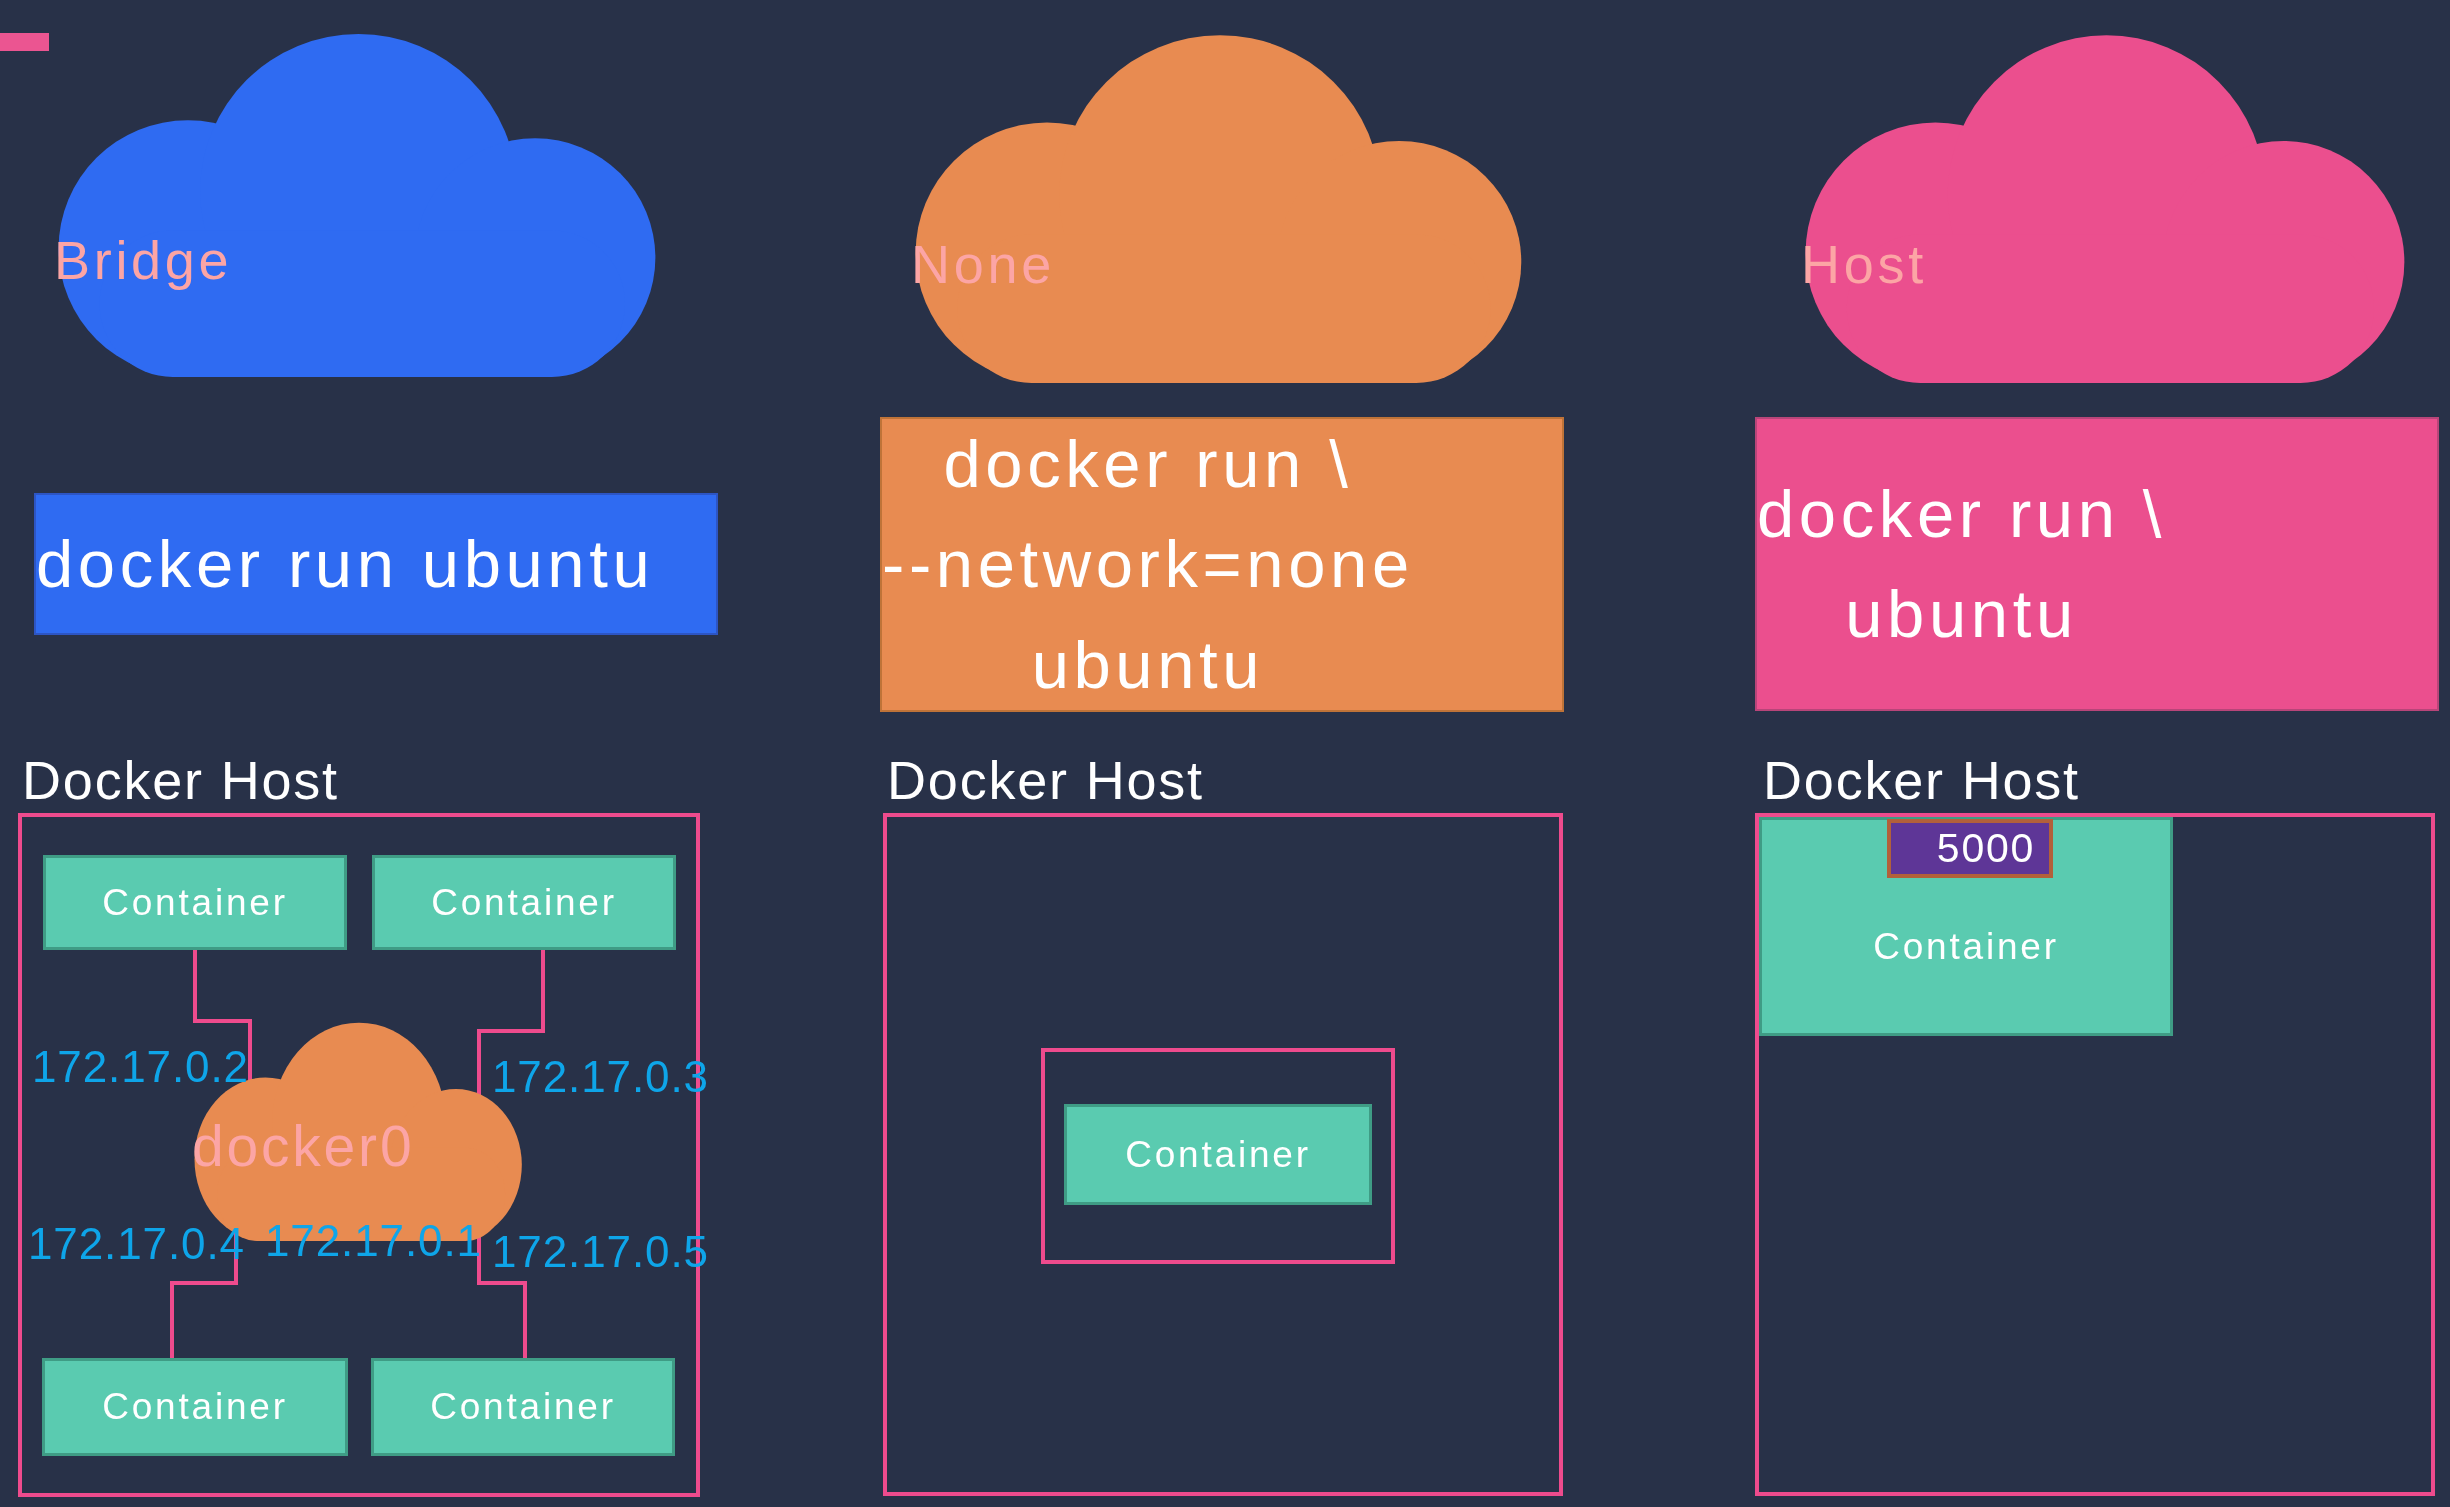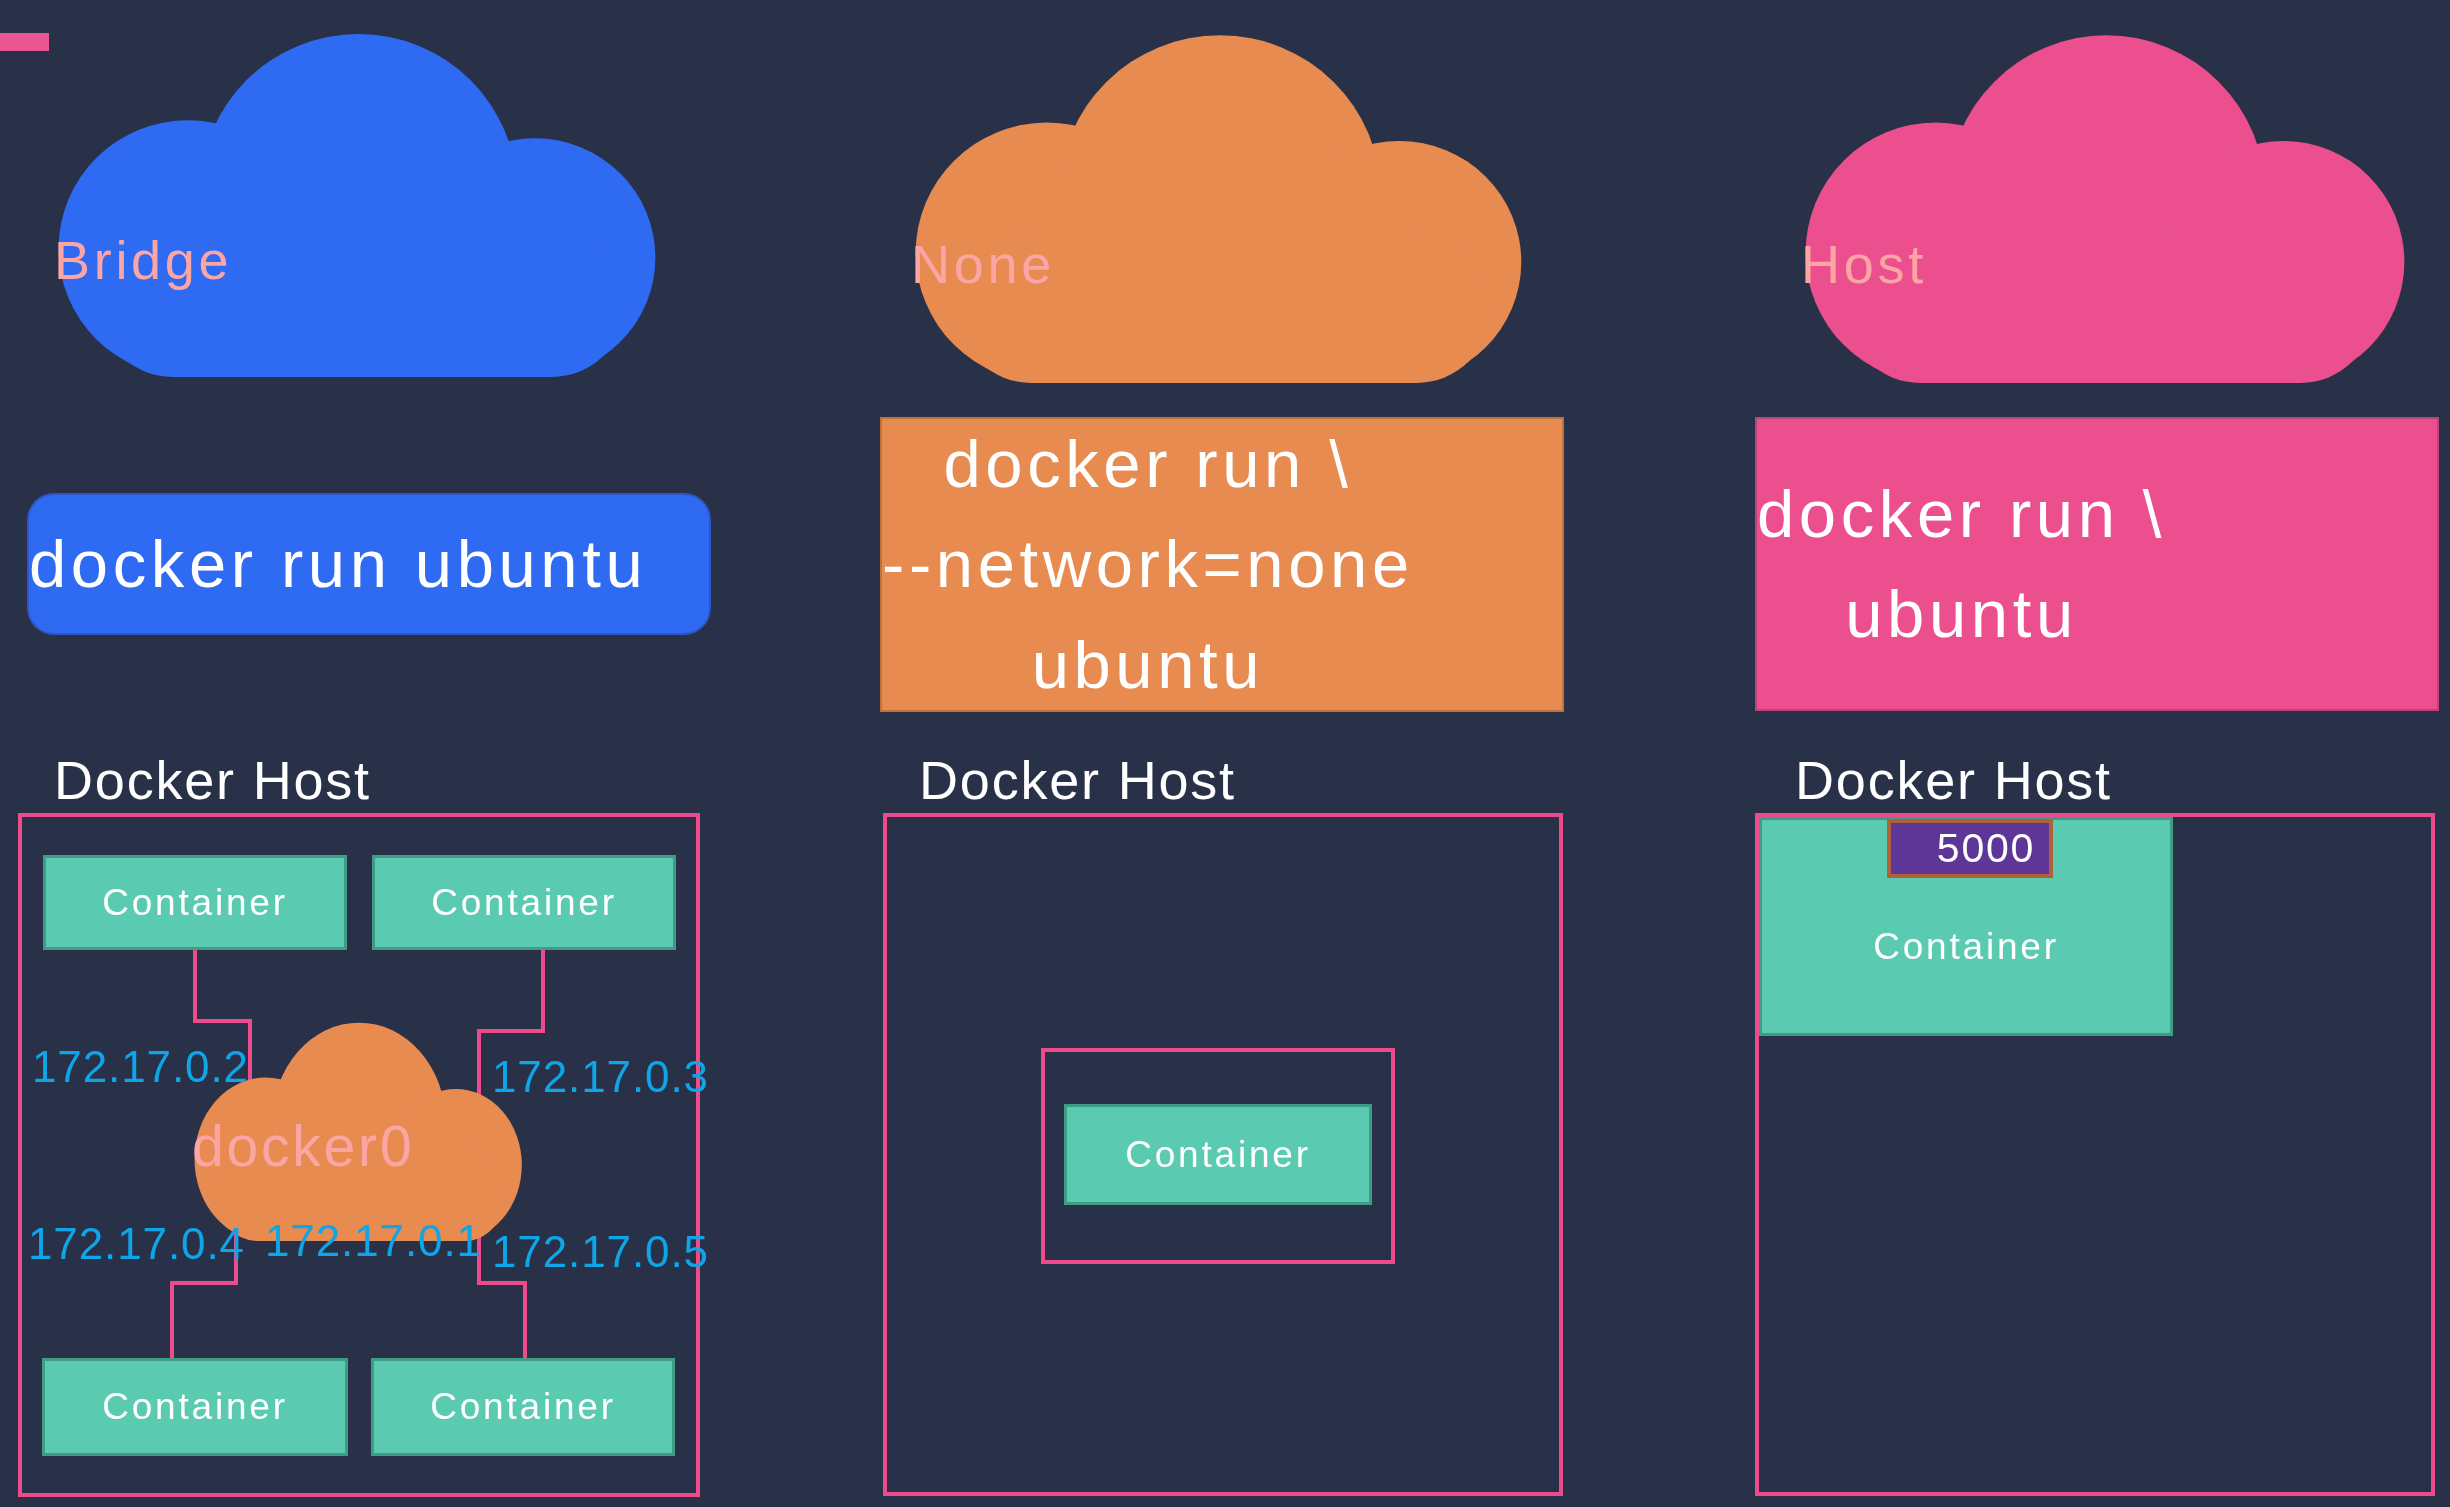--- a/index.html
+++ b/index.html
@@ -24,21 +24,21 @@
   .cloud.pink{color:var(--pinkfill,#eb4f8e);}
   
   .cmd-box{
     position:absolute;display:flex;align-items:center;justify-content:flex-start;
     text-align:center;font-size:67px;letter-spacing:4.6px;line-height:1.5;color:#fff;
   }
   .cmd-box.blue{background:var(--blue,#2f6bf2);border:2.8px solid var(--blue-dark,#2d55c4);}
   .cmd-box.orange{background:var(--orange,#e88b51);border:2.8px solid var(--orange-dark,#bf7338);}
   .cmd-box.pink{background:var(--pinkfill,#eb4f8e);border:2.8px solid var(--pinkbox-dark,#b84579);}
   
-  .host-label{position:absolute;font-size:54px;letter-spacing:1.8px;color:#fff;white-space:nowrap;margin-left:32px;}
+  .host-label{position:absolute;font-size:54px;letter-spacing:1.8px;color:#fff;white-space:nowrap;}
   .host-box{position:absolute;border:4.6px solid var(--pink,#ee4b8d);box-sizing:border-box;}
   .inner-box{position:absolute;border:4.6px solid var(--pink,#ee4b8d);box-sizing:border-box;}
   
   .container-box{
     position:absolute;background:var(--teal,#5acbb0);border:3.7px solid var(--teal-dark,#3f9c85);
     box-sizing:border-box;display:flex;align-items:center;justify-content:center;
     font-size:37px;letter-spacing:2.8px;color:#fff;
   }
   
   .conn{position:absolute;background:var(--pink,#ee4b8d);}
@@ -63,21 +63,21 @@
       <g fill="currentColor">
         <circle cx="88" cy="150" r="85"></circle>
         <circle cx="200" cy="112" r="104"></circle>
         <circle cx="316" cy="156" r="79"></circle>
         <rect x="30" y="138" width="345" height="97" rx="48"></rect>
       </g>
     </svg>
     <div class="cloud-label">Bridge</div>
   </div>
 
-  <div class="cmd-box blue" style="left:27px;top:493px;width:680px;height:138px;border-radius:27px;">
+  <div class="cmd-box blue" style="left:34px;top:493px;width:680px;height:138px;">
     <span>docker run ubuntu</span>
   </div>
 
   <div class="host-label" style="left:22px;top:749px;">Docker Host</div>
 
   <div class="host-box" style="left:18.4px;top:813px;width:682px;height:684px;"></div>
 
   <div class="conn" style="left:193px;top:950px;width:3.7px;height:72px;"></div>
   <div class="conn" style="left:193px;top:1019px;width:59px;height:3.7px;"></div>
   <div class="conn" style="left:248px;top:1019px;width:3.7px;height:74px;"></div>

